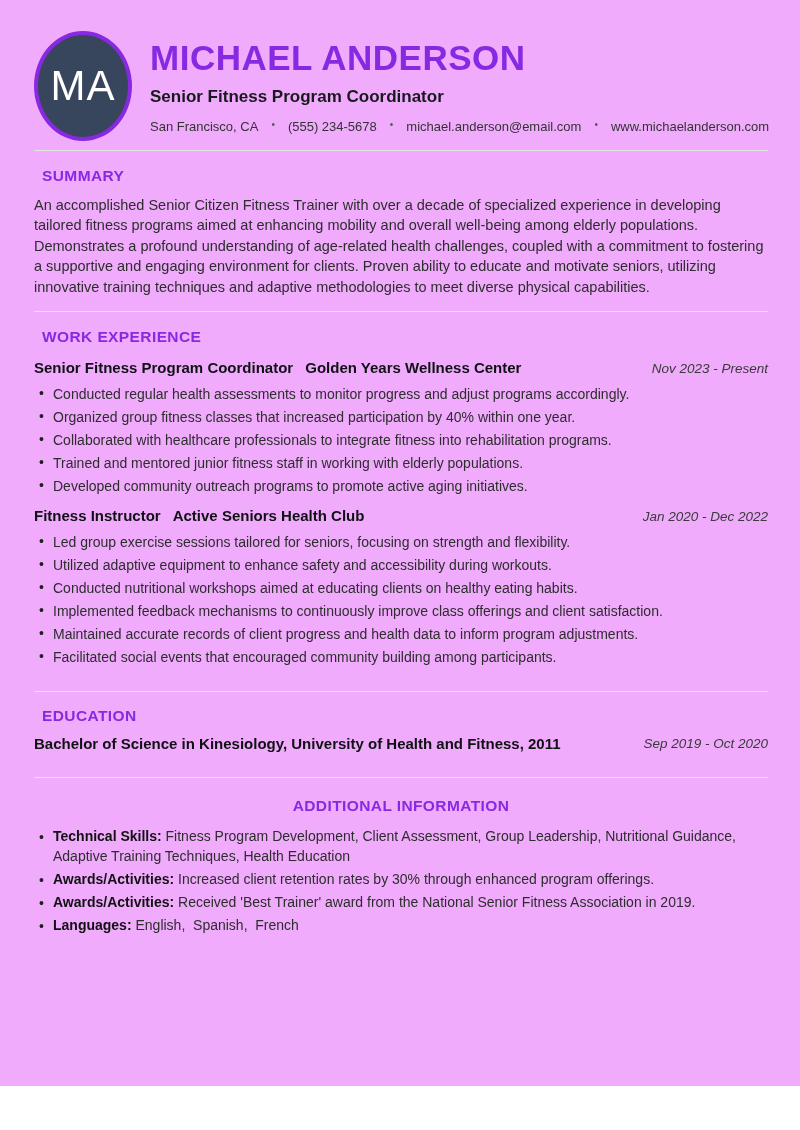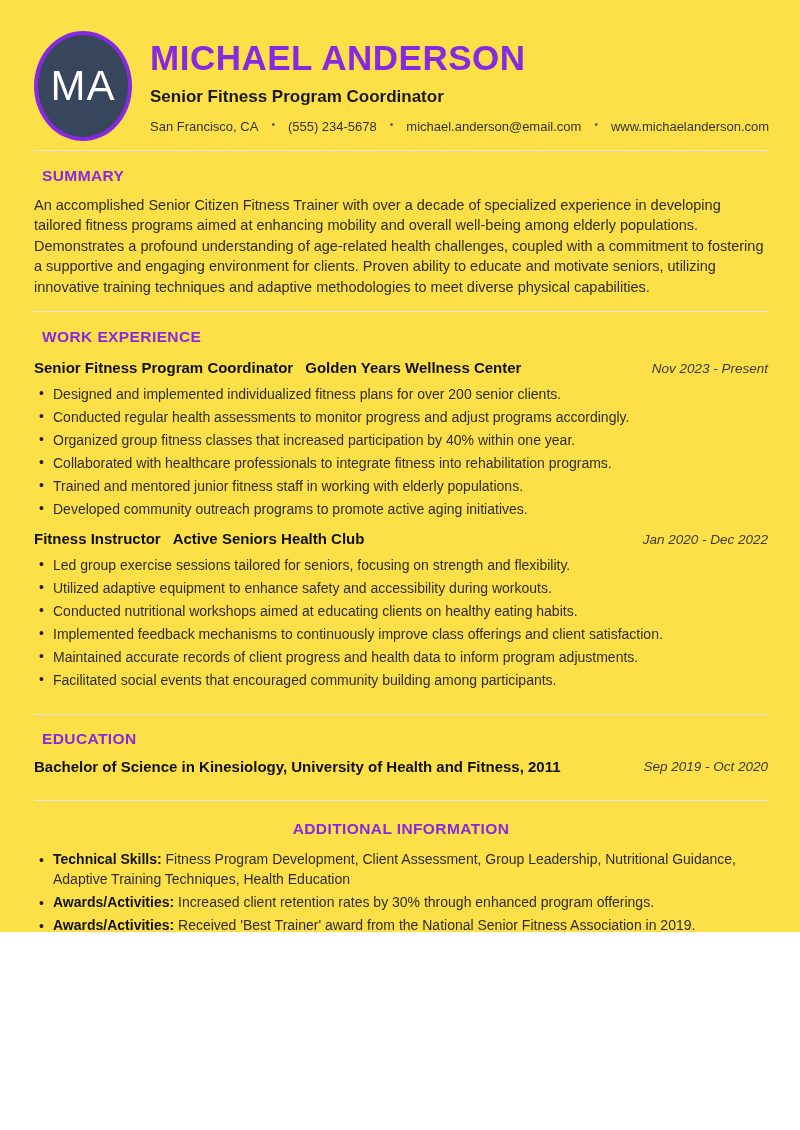--- a/index.html
+++ b/index.html
@@ -1,19 +1,19 @@
 <!DOCTYPE html>
 <html><head>
 <meta charset="utf-8">
 <style>
   html, body { margin: 0; padding: 0; background: #ffffff; }
   .page {
-    width: 800px; height: 932px; box-sizing: border-box;
+    width: 800px; height: 1086px; box-sizing: border-box;
     padding: 0 32px 0 34px;
-    background: #fde047;
+    background: #f0abfc;
     font-family: "Liberation Sans", sans-serif;
     color: #2d2d2d;
     overflow: hidden;
   }
   
   .header { display: flex; padding-top: 31px; align-items: flex-start; }
   .avatar {
     width: 98px; height: 110px; flex-shrink: 0;
     border-radius: 50%;
     background: #37465C;
@@ -112,21 +112,20 @@
   <section>
     <h2 class="sec-h">WORK EXPERIENCE</h2>
 
     <div class="job">
       <div class="job-head">
         <span class="position">Senior Fitness Program Coordinator</span>
         <span class="company">Golden Years Wellness Center</span>
         <span class="dates">Nov 2023 - Present</span>
       </div>
       <ul class="bullets">
-        <li>Designed and implemented individualized fitness plans for over 200 senior clients.</li>
         <li>Conducted regular health assessments to monitor progress and adjust programs accordingly.</li>
         <li>Organized group fitness classes that increased participation by 40% within one year.</li>
         <li>Collaborated with healthcare professionals to integrate fitness into rehabilitation programs.</li>
         <li>Trained and mentored junior fitness staff in working with elderly populations.</li>
         <li>Developed community outreach programs to promote active aging initiatives.</li>
       </ul>
     </div>
 
     <div class="job">
       <div class="job-head second">

